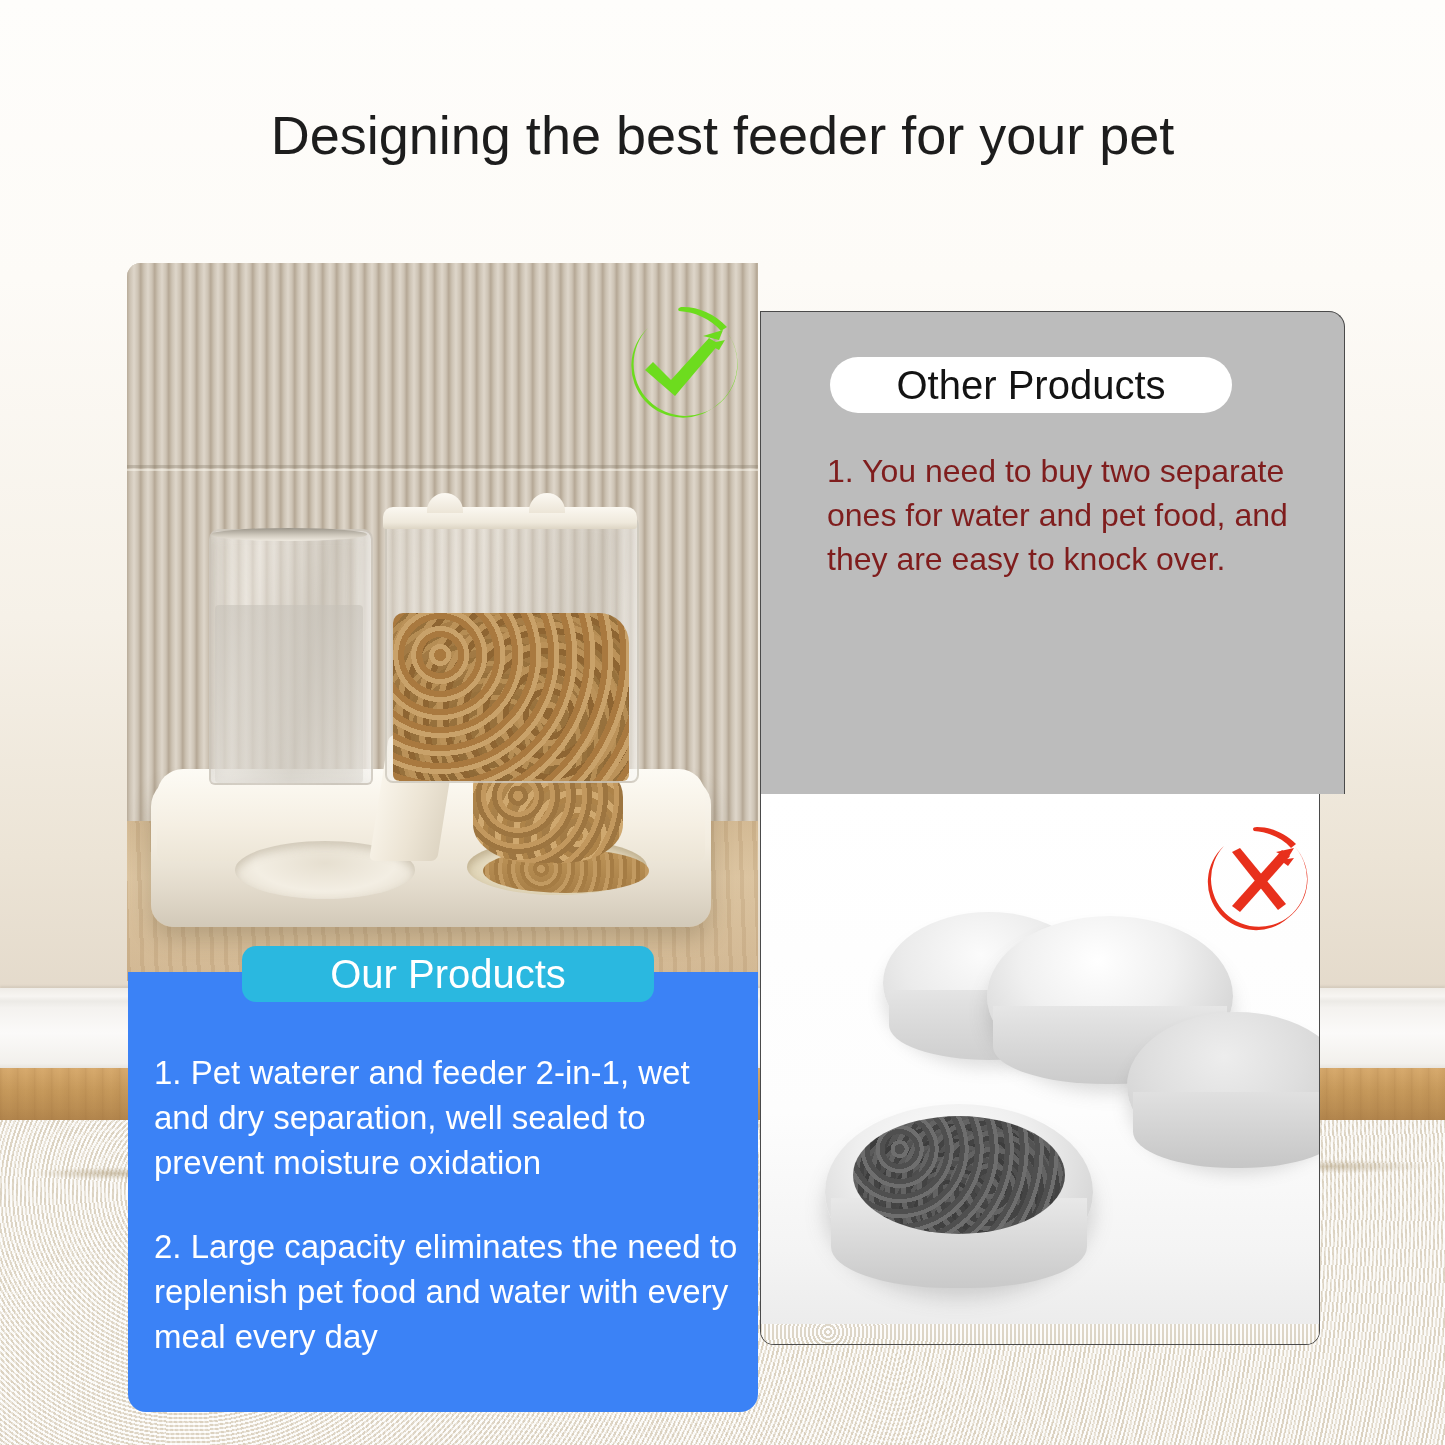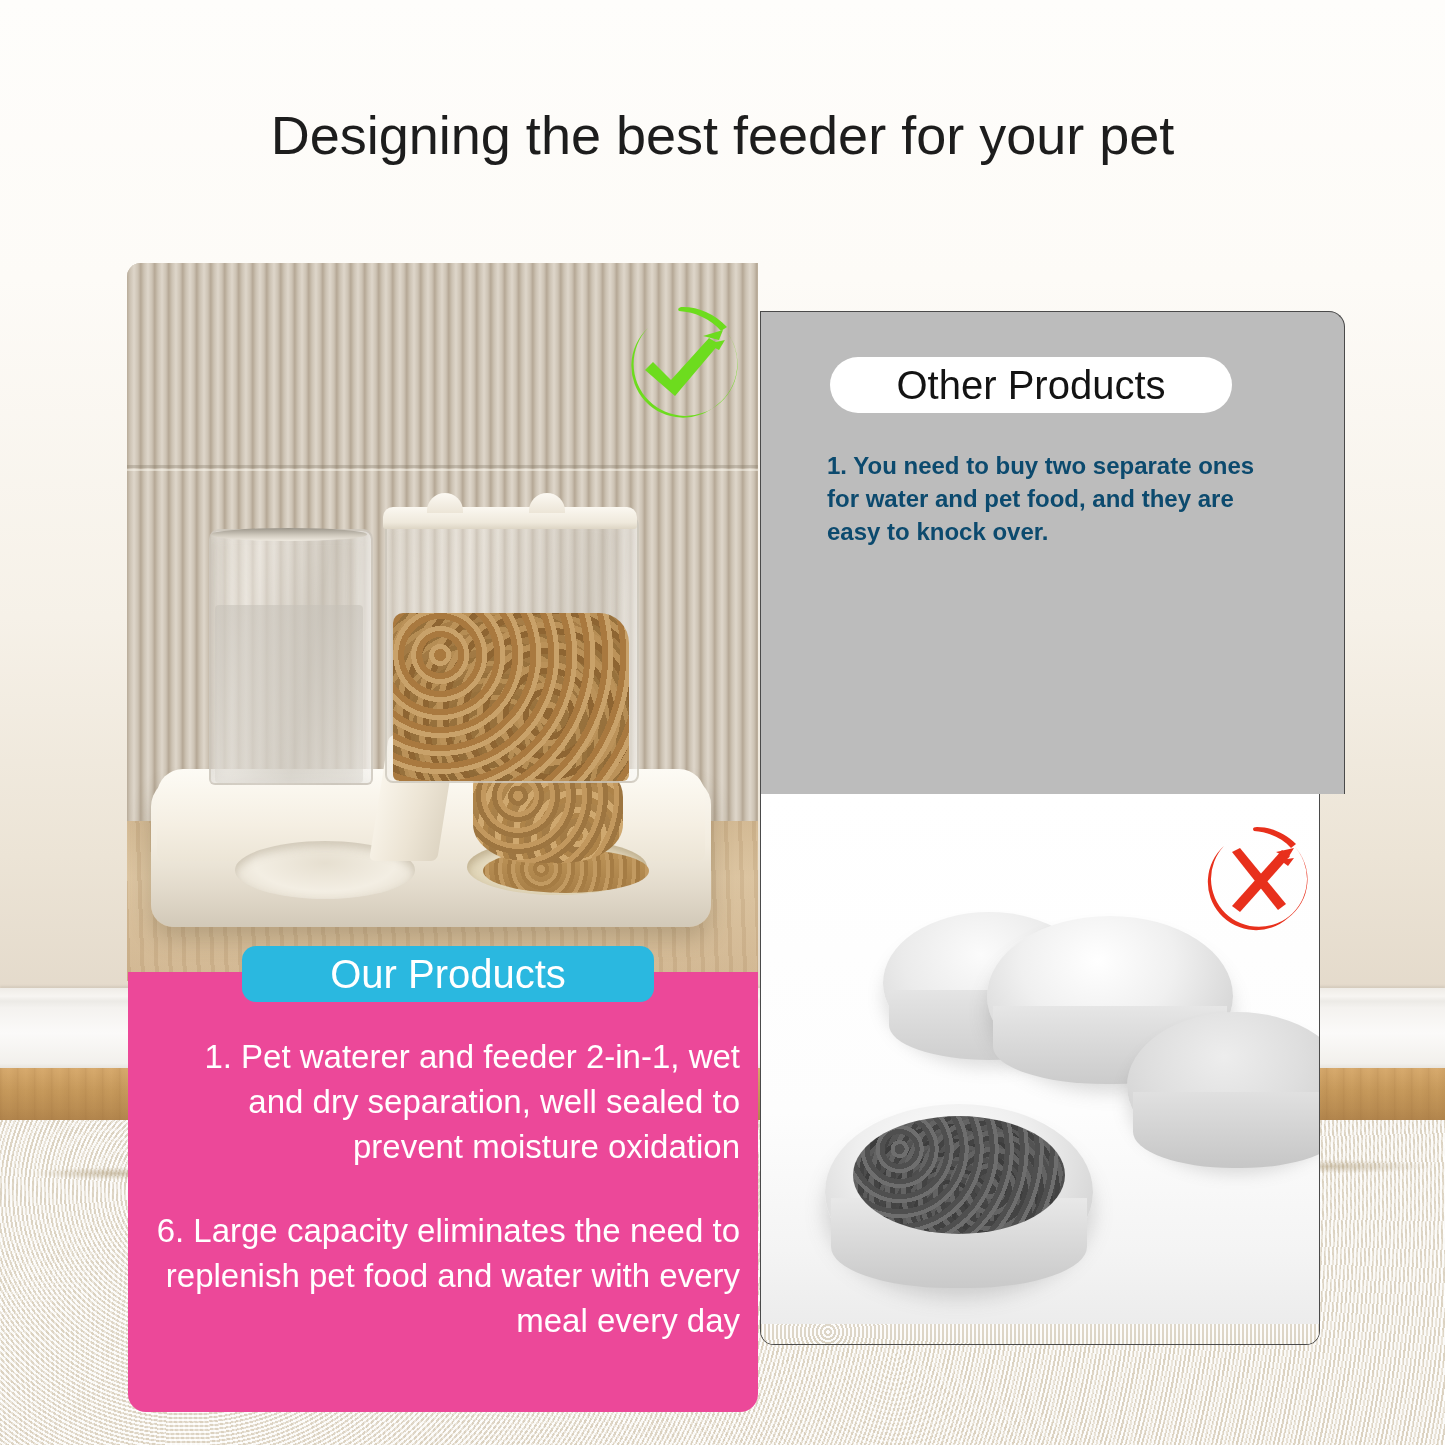--- a/index.html
+++ b/index.html
@@ -265,24 +265,23 @@
     justify-content: center;
     font-size: 40px;
     color: #131313;
     padding: 0 22px;
     box-sizing: border-box;
   }
   .other-body {
     position: absolute;
     left: 66px; top: 138px;
     width: 462px;
-    font-size: 24px;
+    font-size: 32px;
     line-height: 1.37;
-    color: #0c4a6e;
-    font-weight: bold;
+    color: #7f1d1d;
   }
   .other-body p { margin: 0 0 34px 0; }
   .other-body p:last-child { margin-bottom: 0; }
 
   
   .photo-bowls {
     position: absolute;
     left: 760px; top: 794px;
     width: 560px; height: 551px;
     background: #ffffff;
@@ -355,42 +354,41 @@
     background:
       repeating-radial-gradient(circle at 12% 40%, rgba(255,255,255,0.9) 0 2px, rgba(210,202,186,0.5) 2px 4px),
       linear-gradient(180deg,#ece6da,#e3dccc);
   }
 
   
   .panel-ours {
     position: absolute;
     left: 128px; top: 972px;
     width: 630px; height: 440px;
-    background: #ec4899;
+    background: #3b82f6;
     border-radius: 0 0 18px 18px;
-    text-align: right;
   }
   .ours-badge {
     position: absolute;
     left: 114px; top: -26px;
     min-width: 412px;
     height: 56px;
     background: #2ab8e0;
     border-radius: 14px;
     display: flex;
     align-items: center;
     justify-content: center;
     font-size: 40px;
     color: #ffffff;
     padding: 0 20px;
     box-sizing: border-box;
   }
   .ours-body {
     position: absolute;
-    left: 26px; top: 62px;
+    left: 26px; top: 78px;
     width: 586px;
     font-size: 33px;
     line-height: 1.37;
     color: #ffffff;
   }
   .ours-body p { margin: 0 0 38px 0; }
   .ours-body p:last-child { margin-bottom: 0; }
 </style>
 </head>
 <body>
@@ -471,17 +469,17 @@
       <path d="M86 28 L94 34 L44 90 L36 84 Z" fill="#e8301c"></path>
       <path d="M80 30 L98 26 L92 36 Z" fill="#e8301c"></path>
       <path d="M84 38 L98 36 L92 44 Z" fill="#e8301c"></path>
     </svg>
   </div>
 
   <div class="panel-ours">
     <div class="ours-badge">Our Products</div>
     <div class="ours-body">
       <p>1. Pet waterer and feeder 2-in-1, wet and dry separation, well sealed to prevent moisture oxidation</p>
-      <p>6. Large capacity eliminates the need to replenish pet food and water with every meal every day</p>
+      <p>2. Large capacity eliminates the need to replenish pet food and water with every meal every day</p>
     </div>
   </div>
 
 </div>
 
 </body></html>

